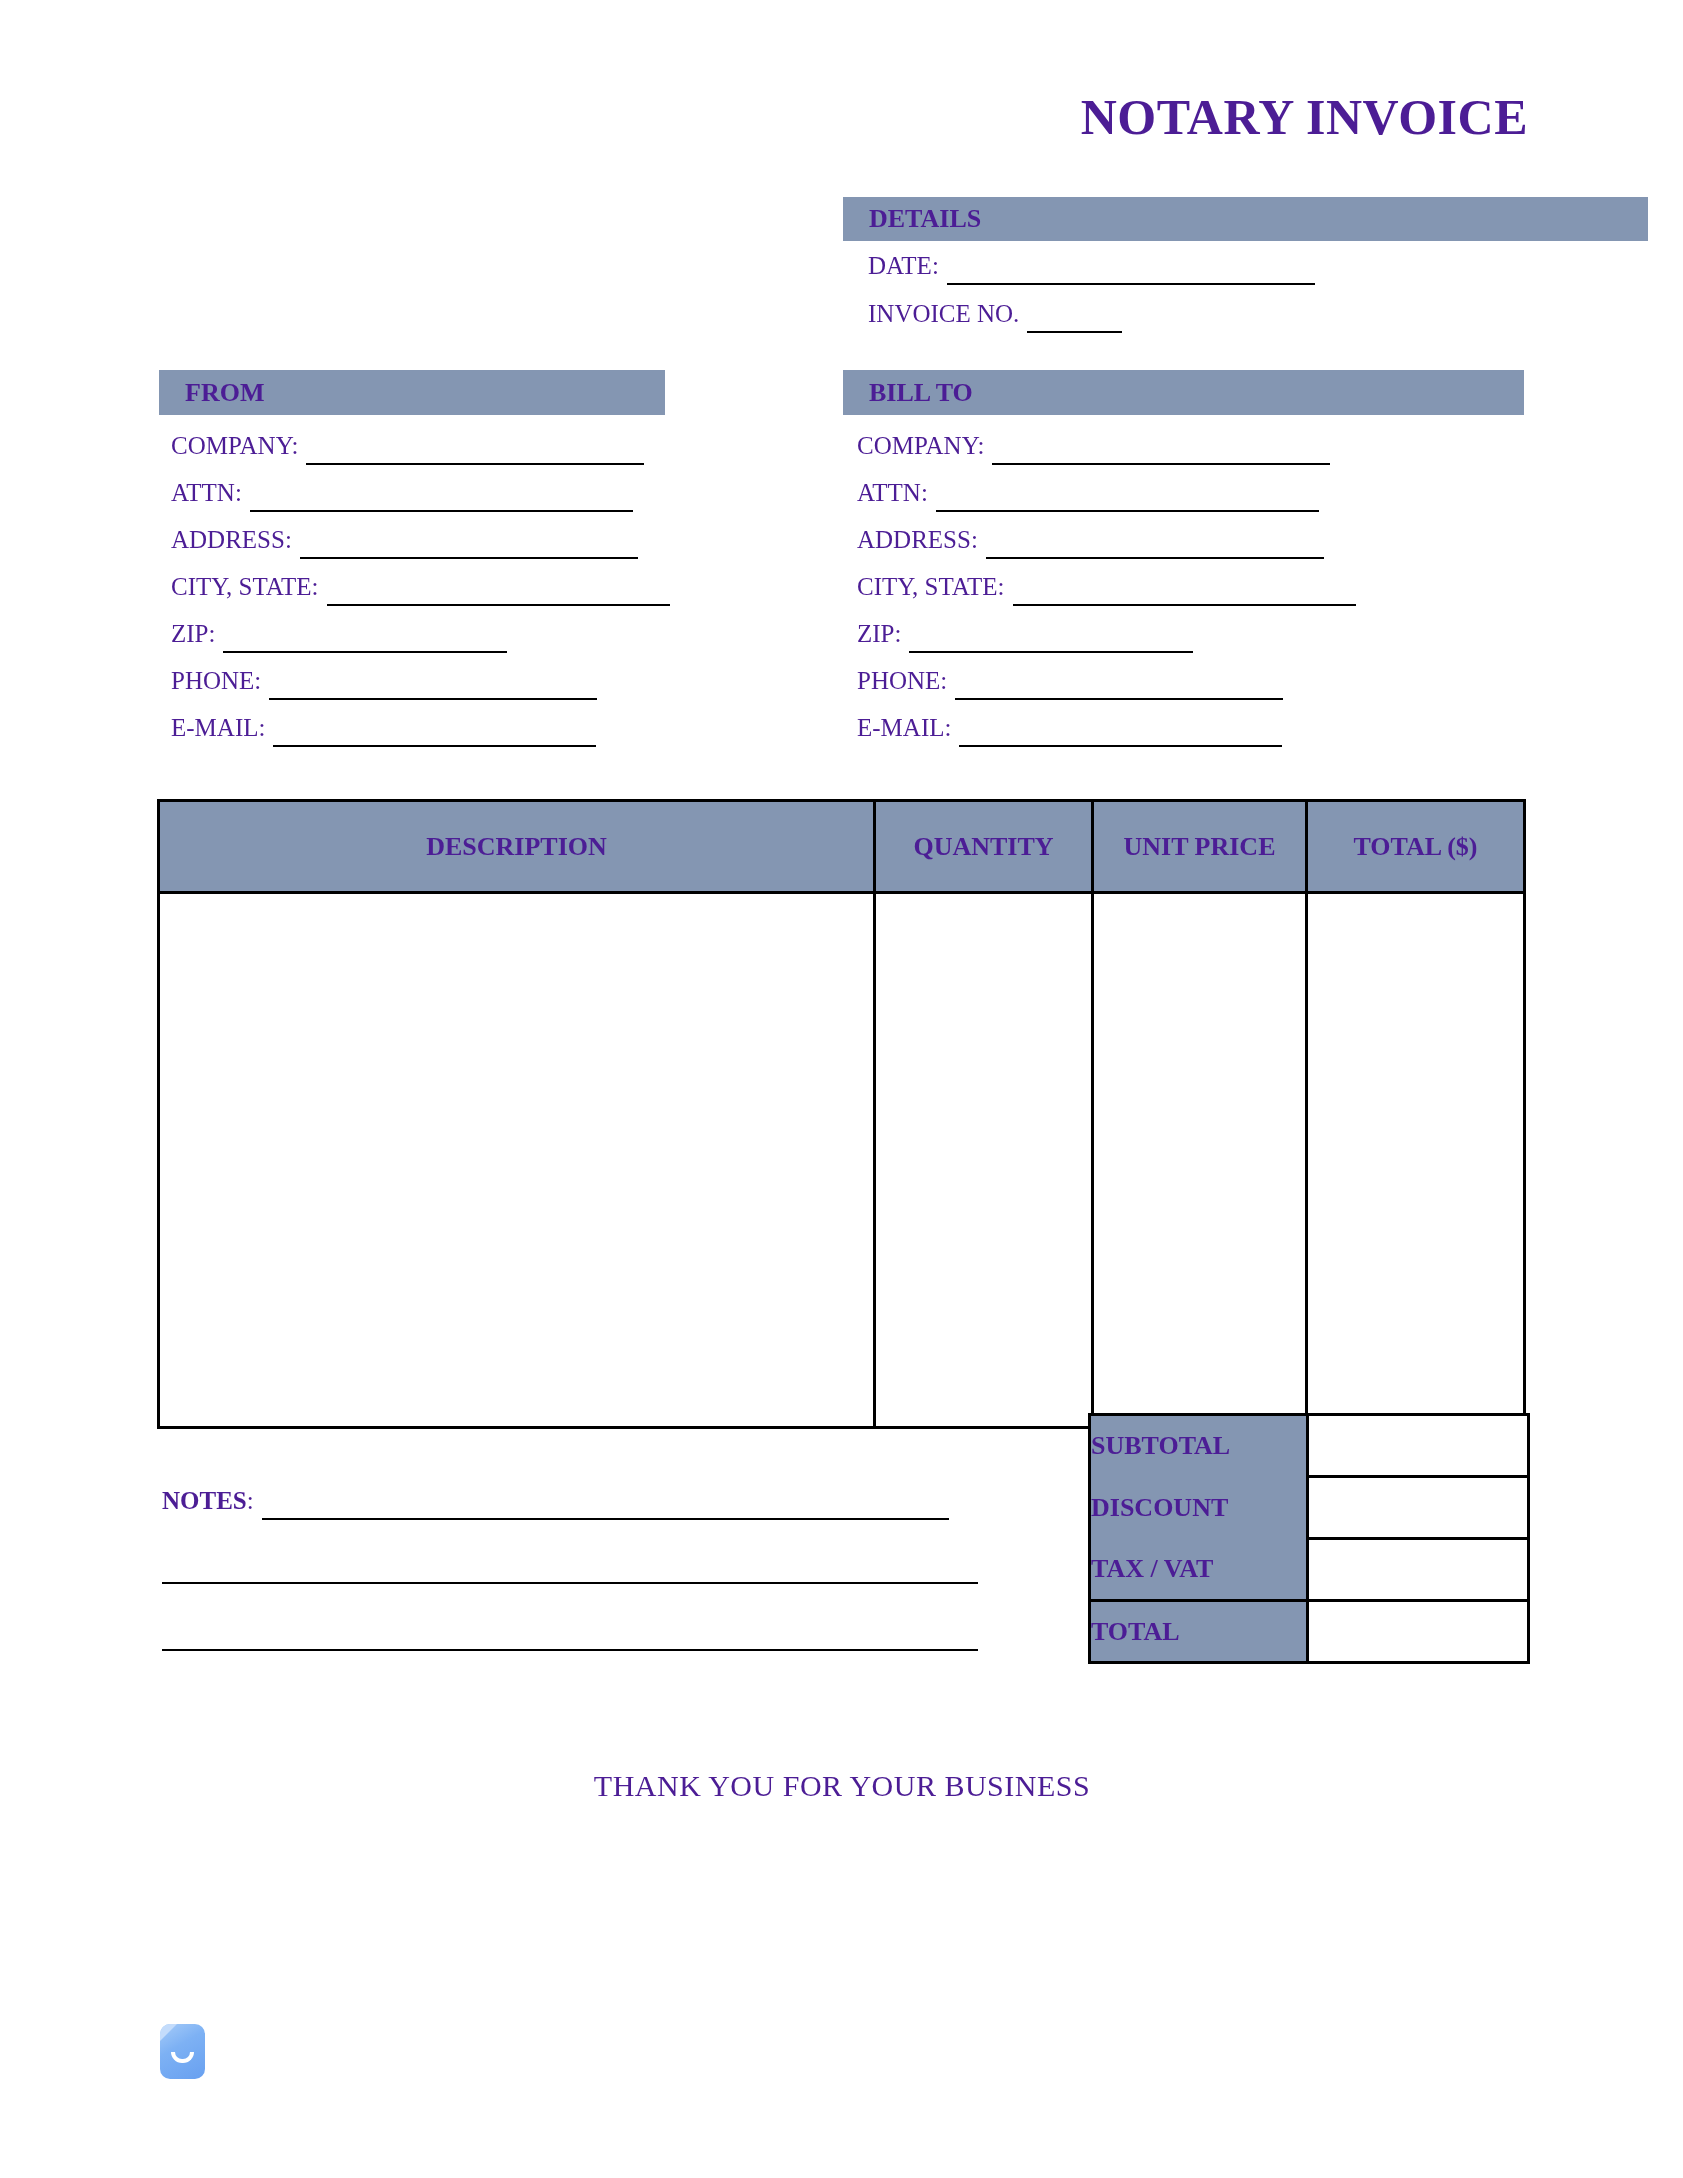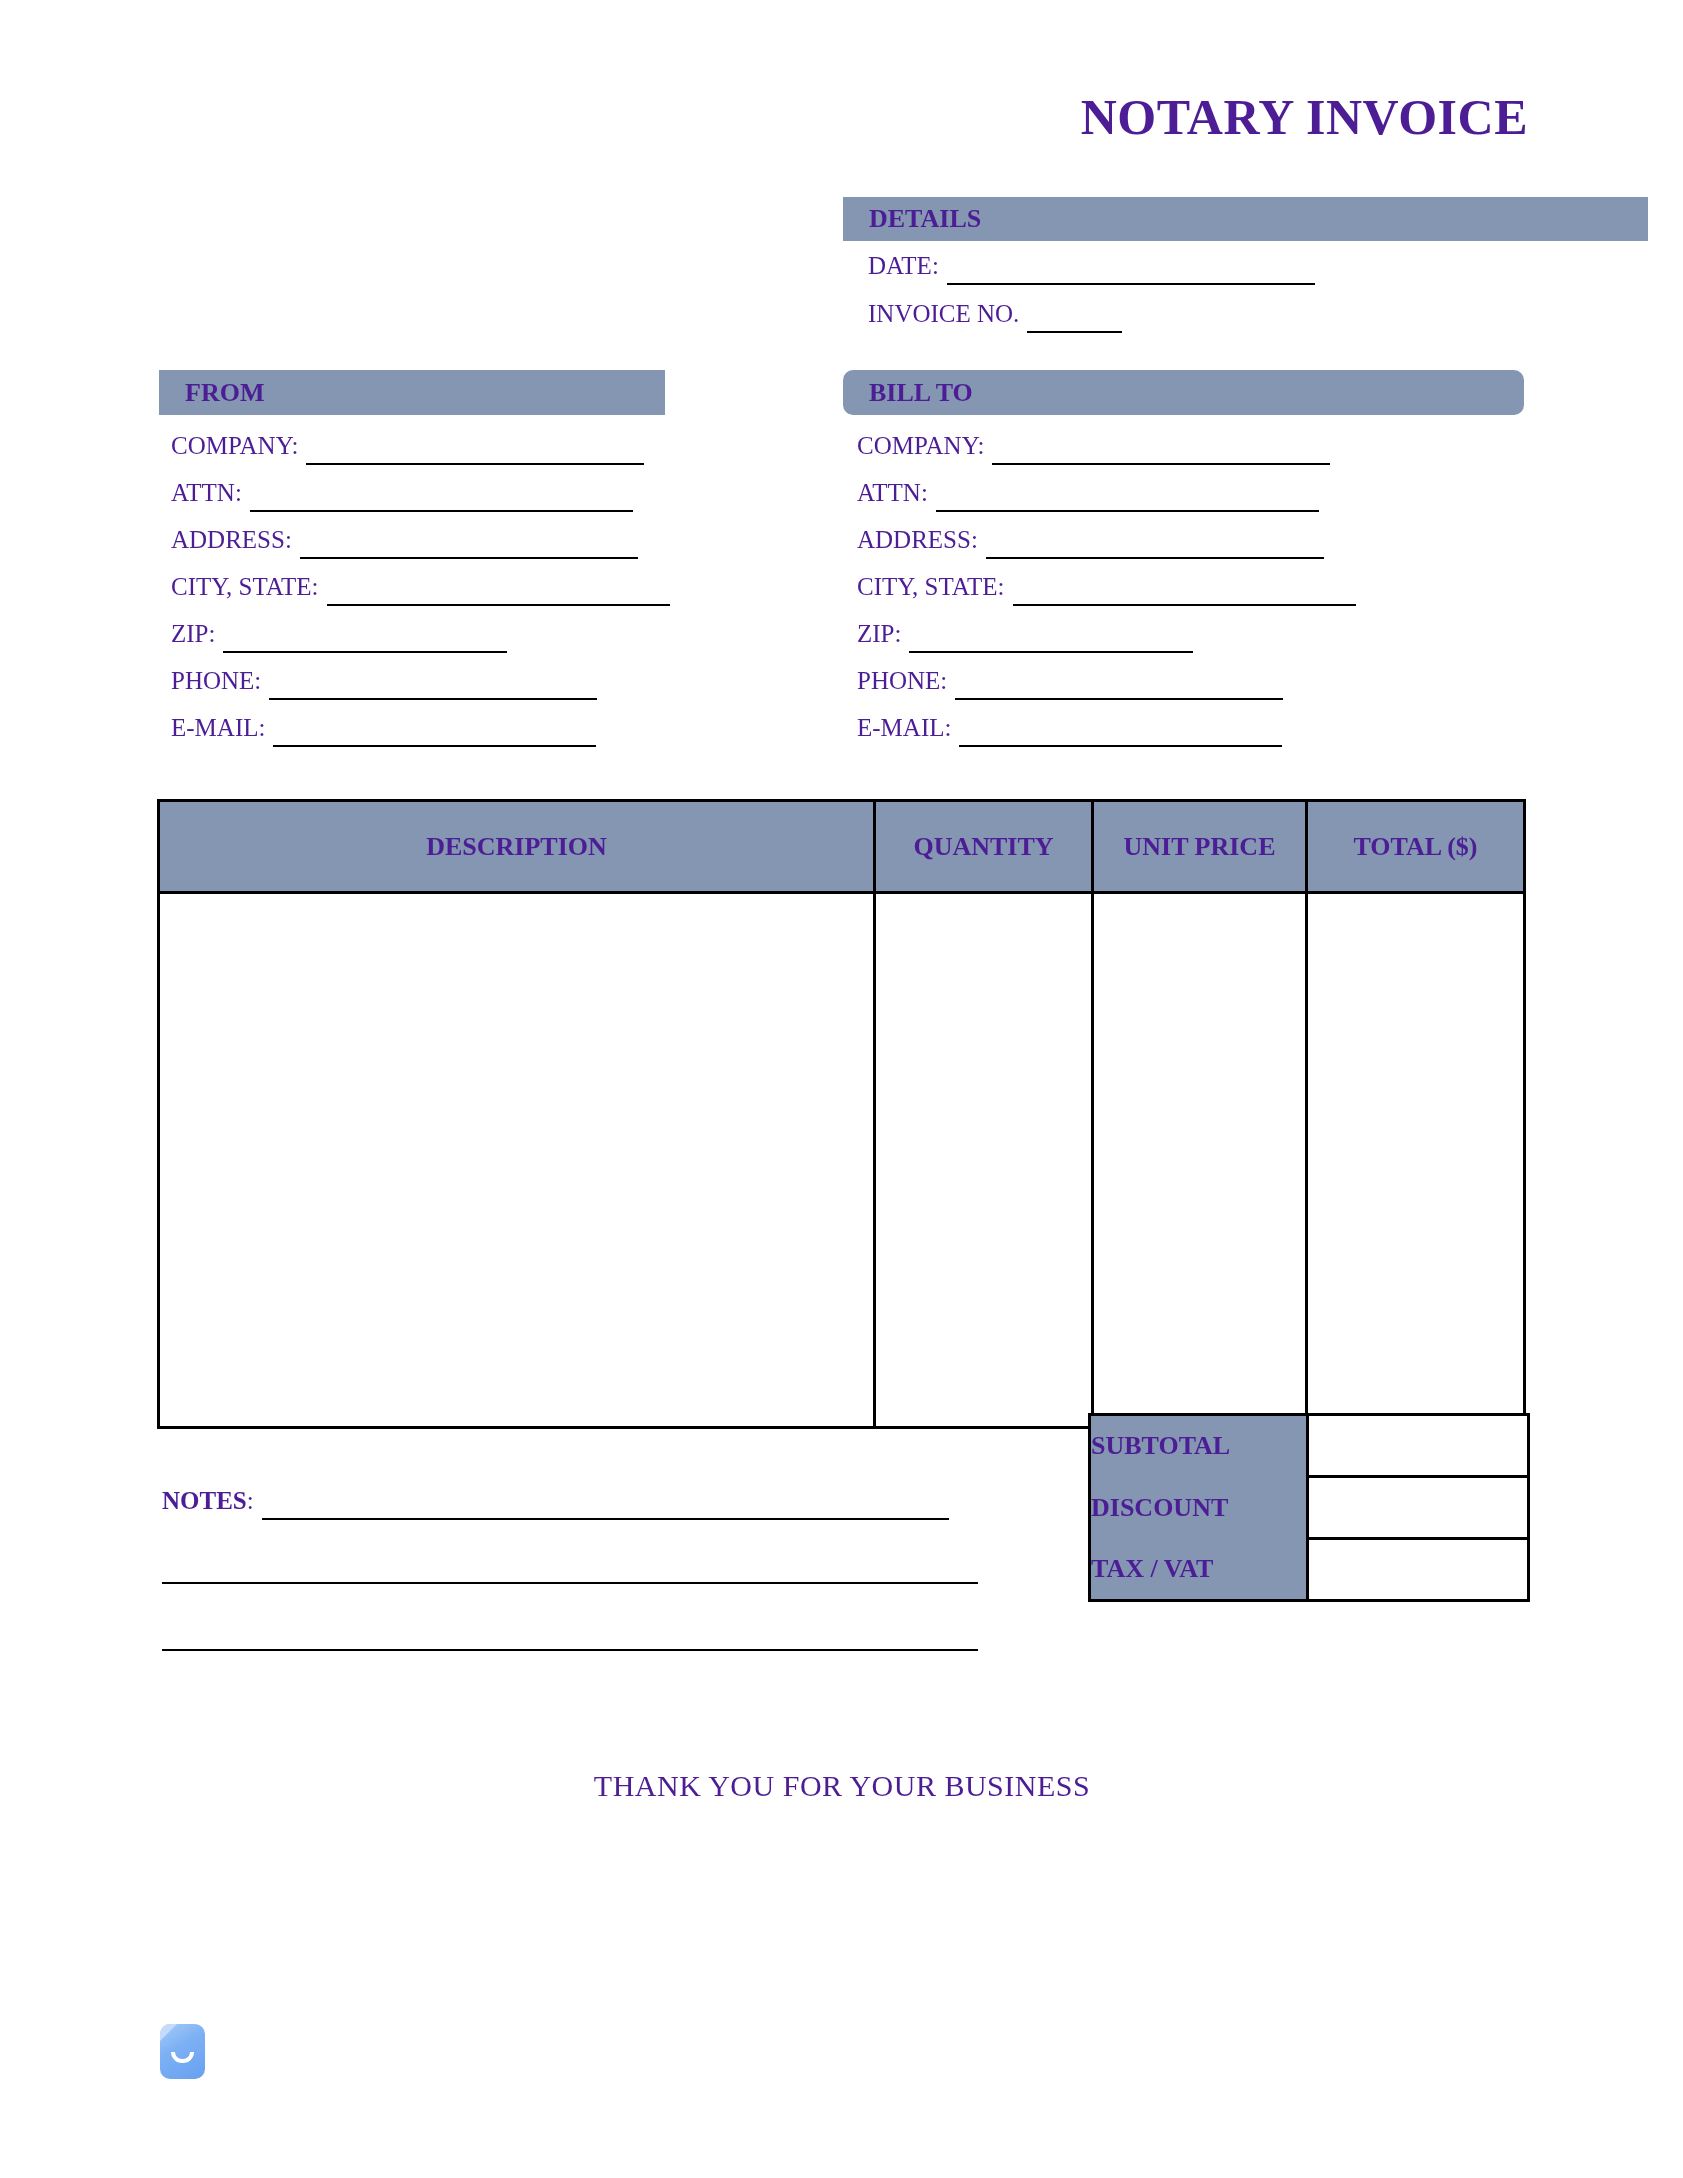--- a/index.html
+++ b/index.html
@@ -22,21 +22,21 @@
   
   .bar {
     position:absolute; height:45px;
     background:#8496B2;
     display:flex; align-items:center;
     padding-left:26px; box-sizing:border-box;
     font-size:26px; font-weight:bold;
   }
   .details-bar { left:843px; top:197px; width:805px; height:44px; }
   .from-bar    { left:159px; top:370px; width:506px; }
-  .bill-bar    { left:843px; top:370px; width:681px;border-radius:10px; }
+  .bill-bar    { left:843px; top:370px; width:681px; }
 
   
   .field-row {
     display:flex; align-items:center;
     height:47px; font-size:25px; white-space:nowrap;
   }
   .blank {
     display:inline-block;
     border-bottom:2px solid #000;
     height:26px; margin-left:8px;
@@ -245,20 +245,24 @@
         <td class="sum-amount"></td>
       </tr>
       <tr>
         <td class="sum-label">DISCOUNT</td>
         <td class="sum-amount"></td>
       </tr>
       <tr>
         <td class="sum-label">TAX / VAT</td>
         <td class="sum-amount"></td>
       </tr>
+      <tr class="total-row">
+        <td class="sum-label">TOTAL</td>
+        <td class="sum-amount"></td>
+      </tr>
     </tbody>
   </table>
 
   <div class="notes-row">
     <span class="notes-label">NOTES</span>
       <span>:</span>
     <span class="blank notes-blank"></span>
   </div>
   <div class="blank-line line2"></div>
   <div class="blank-line line3"></div>

